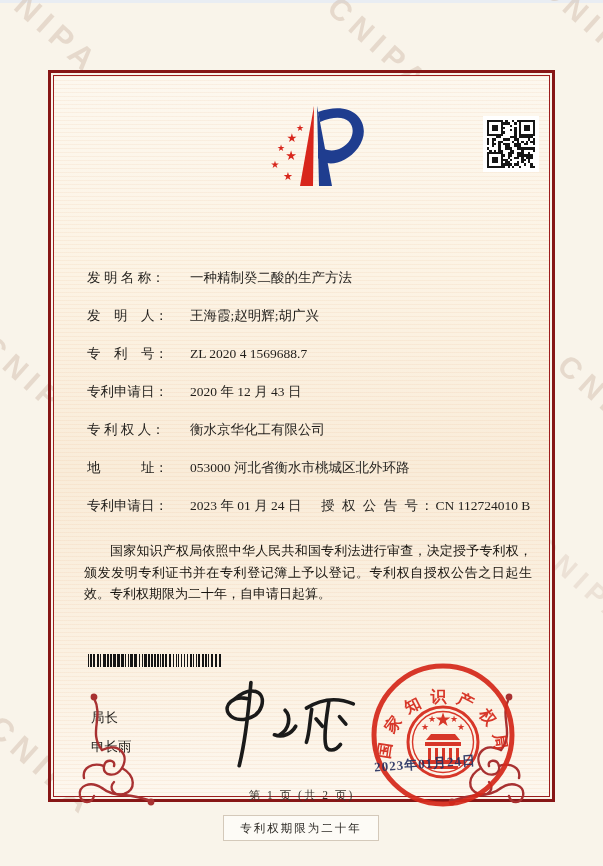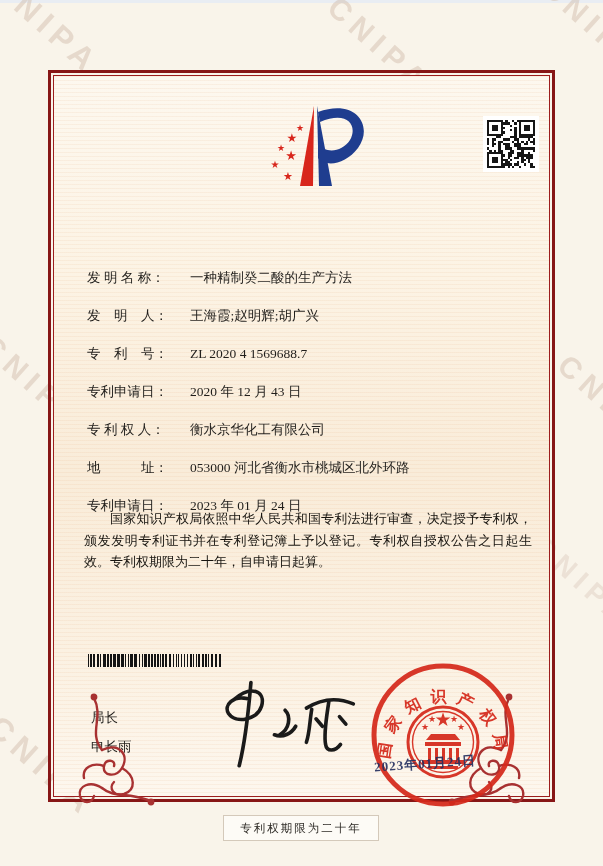--- a/index.html
+++ b/index.html
@@ -48,21 +48,21 @@
     font-size:30px; font-weight:700; color:#1c1a18; letter-spacing:17px; text-indent:17px;
   }
 
   .fields { position:absolute; left:33px; top:193px; width:445px; font-size:13.5px; color:#211f1c; }
   .field-row { position:absolute; left:0; white-space:nowrap; }
   .field-row .lab { display:inline-block; width:103px; white-space:pre; }
   .grant-pair { position:absolute; left:234px; top:0; }
   .grant-pair .lab2 { letter-spacing:2px; }
 
   .paras { position:absolute; left:30px; top:432px; width:448px; font-size:13px; line-height:21.5px; color:#17140f; text-align:justify; }
-  .paras p { text-indent:2em; }
+  .paras p { text-indent:2em;margin-top:32px; }
 
   .barcode { position:absolute; left:34px; top:578px; width:158px; height:13px; display:flex; align-items:stretch; }
   .barcode span { display:block; background:#141414; }
 
   .signer { position:absolute; left:37px; top:627px; font-family:"Liberation Sans","DejaVu Sans",sans-serif;
             font-size:13.5px; color:#262420; line-height:29px; }
   .signature { position:absolute; left:150px; top:598px; width:160px; height:96px; }
 
   .seal { position:absolute; left:314px; top:584px; width:150px; height:150px; }
   .seal-date {
@@ -370,20 +370,23 @@
           <span class="lab">专利申请日：</span><span>2020 年 12 月 43 日</span>
         </div>
         <div class="field-row" style="top:152px;">
           <span class="lab">专 利 权 人：</span><span>衡水京华化工有限公司</span>
         </div>
         <div class="field-row" style="top:190px;">
           <span class="lab">地　　　址：</span><span>053000 河北省衡水市桃城区北外环路</span>
         </div>
         <div class="field-row" style="top:228px; width:445px;">
           <span class="lab">专利申请日：</span><span>2023 年 01 月 24 日</span>
+          <span class="grant-pair">
+            <span class="lab2">授 权 公 告 号：</span><span>CN 112724010 B</span>
+          </span>
         </div>
       </div>
 
       <div class="paras">
         <p>国家知识产权局依照中华人民共和国专利法进行审查，决定授予专利权，颁发发明专利证书并在专利登记簿上予以登记。专利权自授权公告之日起生效。专利权期限为二十年，自申请日起算。</p>
       </div>
 
       <div class="barcode">
           <span style="width:1px;margin-right:1px"></span>
           <span style="width:2px;margin-right:1px"></span>
@@ -441,20 +444,21 @@
           <path d="M76 34 C82 40 80 52 71 57"></path>
           <path d="M66 57 C74 60 82 56 86 49"></path>
           <path d="M96 32 C112 22 128 23 140 28"></path>
           <path d="M117 26 C115 40 112 56 114 66 C115 73 123 73 128 66"></path>
           <path d="M101 33 C99 45 99 55 96 64"></path>
           <path d="M105 42 L111 49"></path>
           <path d="M127 40 L133 47"></path>
         </g>
       </svg>
 
+      <div class="page-info">第 1 页 (共 2 页)</div>
 
       <svg class="ornament br" viewBox="0 0 130 130">
         <g fill="none" stroke="#a83131" stroke-width="2.4" stroke-linecap="round">
           <path d="M72 6 C62 26 78 40 64 58"></path>
           <path d="M64 58 C48 50 36 62 44 76 C50 86 64 84 62 74 C60 66 50 68 52 74"></path>
           <path d="M44 76 C30 84 30 98 42 102 C52 105 58 96 52 90"></path>
           <path d="M18 108 C40 100 52 106 64 96"></path>
           <path d="M64 96 C76 88 88 94 86 104 C84 112 74 112 72 104"></path>
           <path d="M62 74 C74 70 84 76 82 86"></path>
           <circle cx="72" cy="5" r="2.2" fill="#a83131"></circle>

